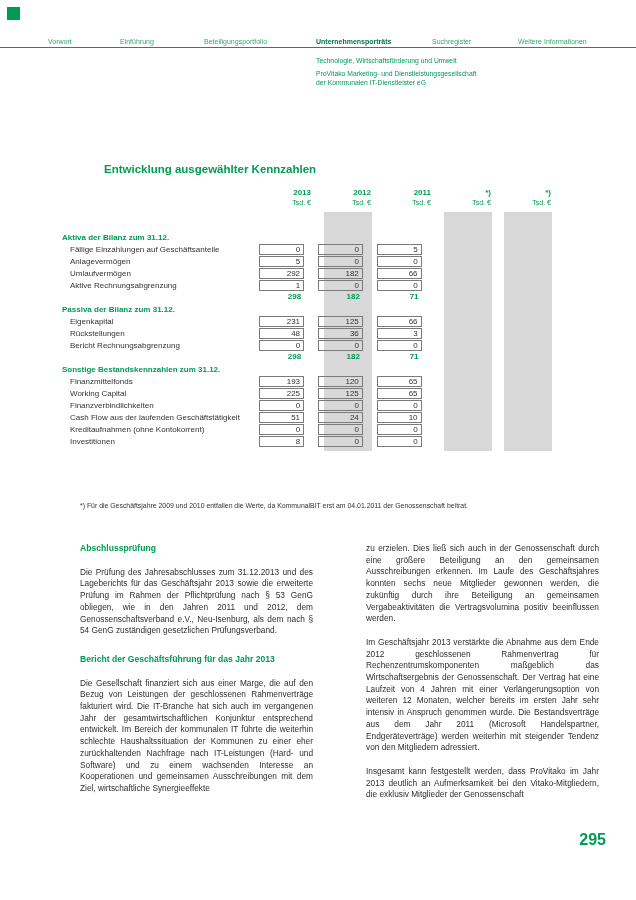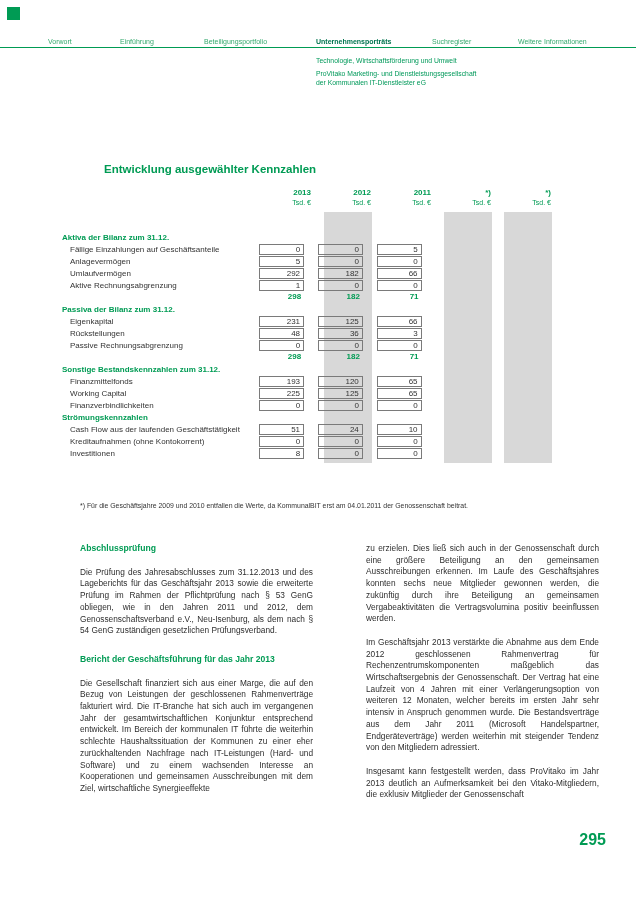--- a/index.html
+++ b/index.html
@@ -174,21 +174,21 @@
           </div>
           <div class="trow">
             <div class="row-label">Rückstellungen</div>
             <div class="cell c0 box">48</div>
             <div class="cell box">36</div>
             <div class="cell box">3</div>
             <div class="cell"></div>
             <div class="cell"></div>
           </div>
           <div class="trow">
-            <div class="row-label">Passive Rechnungsabgrenzung</div>
+            <div class="row-label">Bericht Rechnungsabgrenzung</div>
             <div class="cell c0 box">0</div>
             <div class="cell box">0</div>
             <div class="cell box">0</div>
             <div class="cell"></div>
             <div class="cell"></div>
           </div>
           <div class="trow">
             <div class="row-label"></div>
             <div class="cell c0 tot">298</div>
             <div class="cell tot">182</div>
@@ -220,23 +220,20 @@
           <div class="trow">
             <div class="row-label">Finanzverbindlichkeiten</div>
             <div class="cell c0 box">0</div>
             <div class="cell box">0</div>
             <div class="cell box">0</div>
             <div class="cell"></div>
             <div class="cell"></div>
           </div>
         </div>
         <div class="section">
-          <div class="trow sec">
-            <div class="sec-label">Strömungskennzahlen</div>
-          </div>
           <div class="trow">
             <div class="row-label">Cash Flow aus der laufenden Geschäftstätigkeit</div>
             <div class="cell c0 box">51</div>
             <div class="cell box">24</div>
             <div class="cell box">10</div>
             <div class="cell"></div>
             <div class="cell"></div>
           </div>
           <div class="trow">
             <div class="row-label">Kreditaufnahmen (ohne Kontokorrent)</div>

